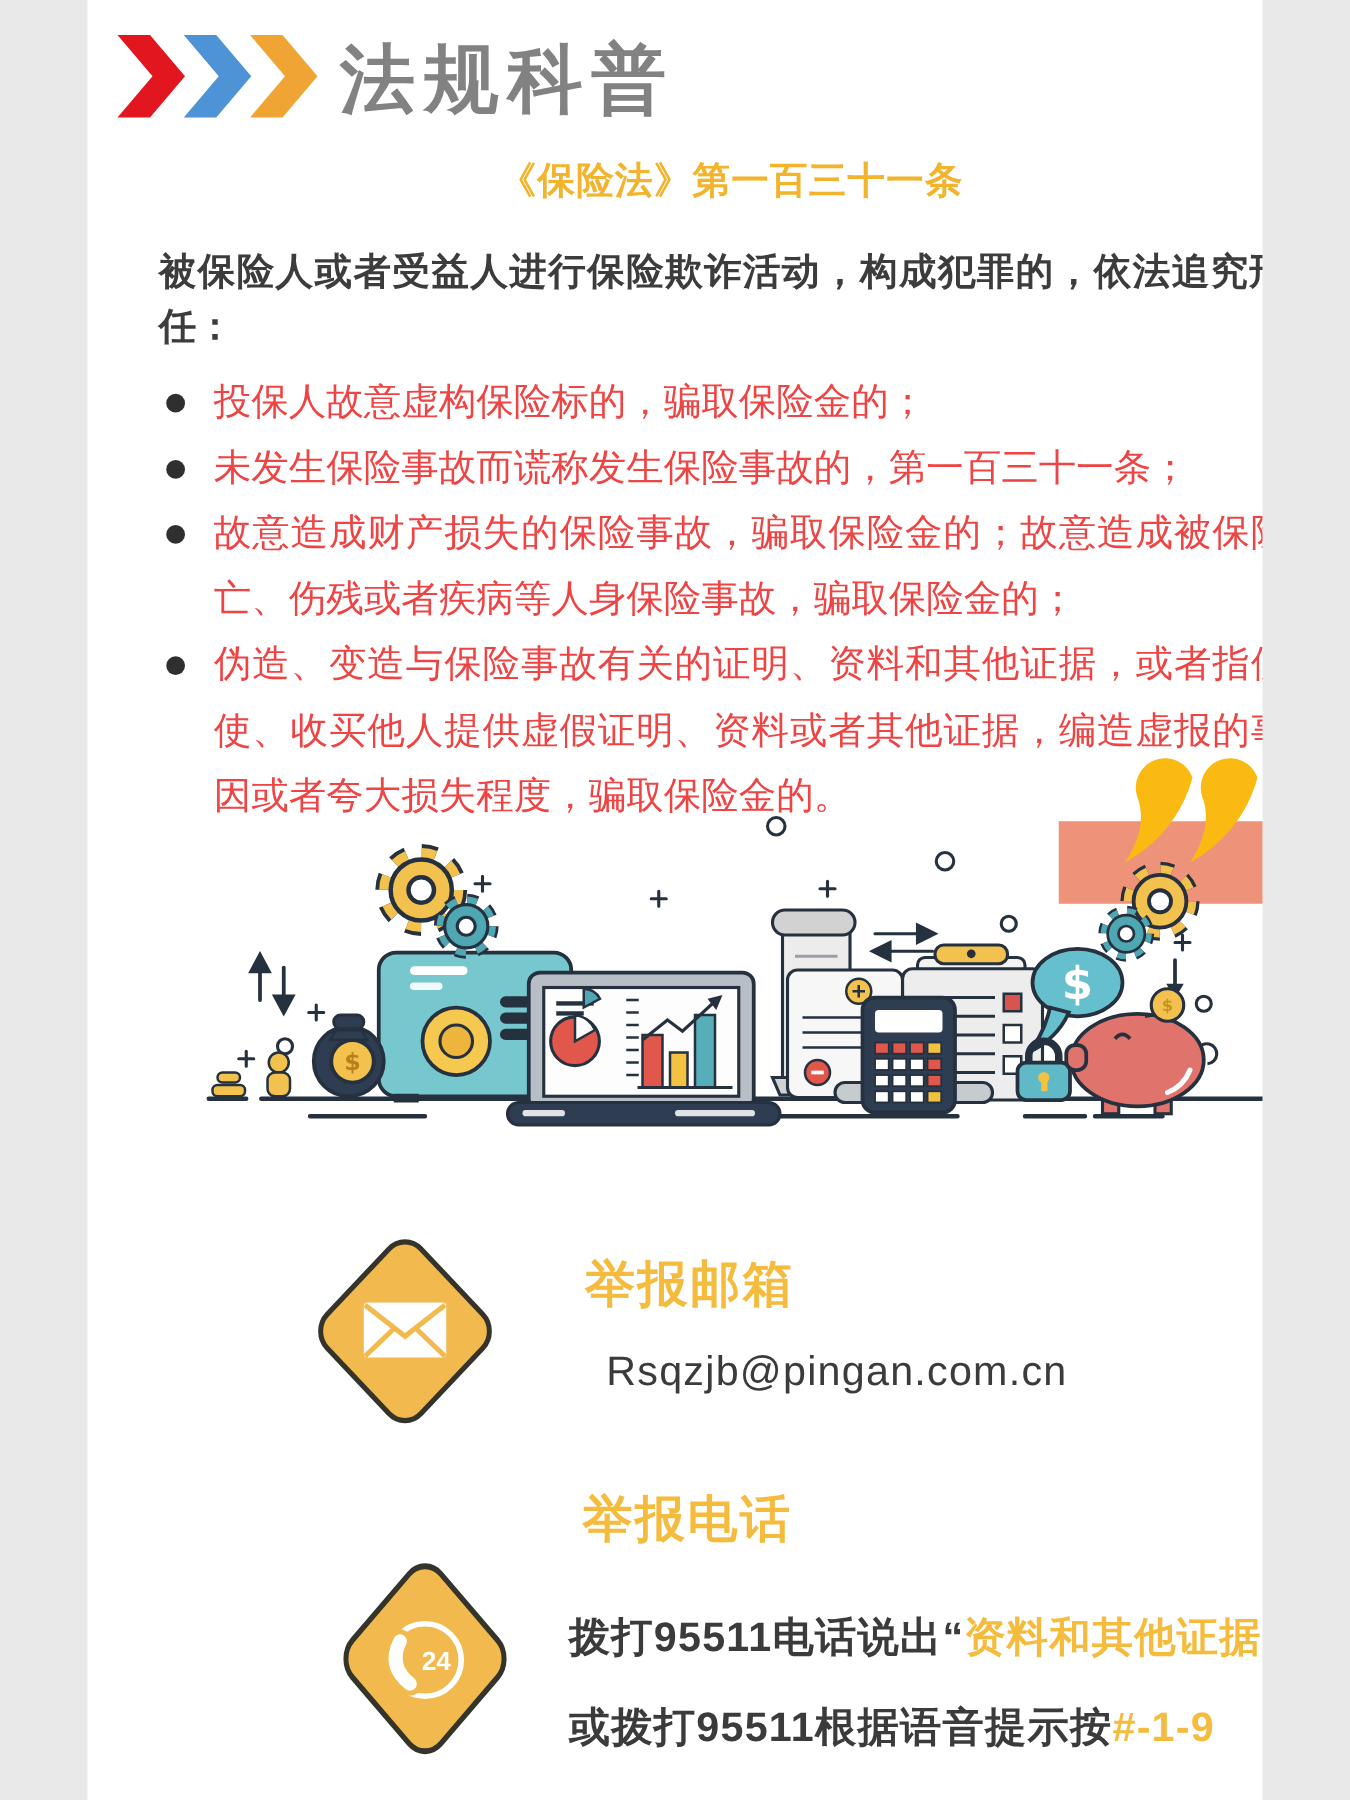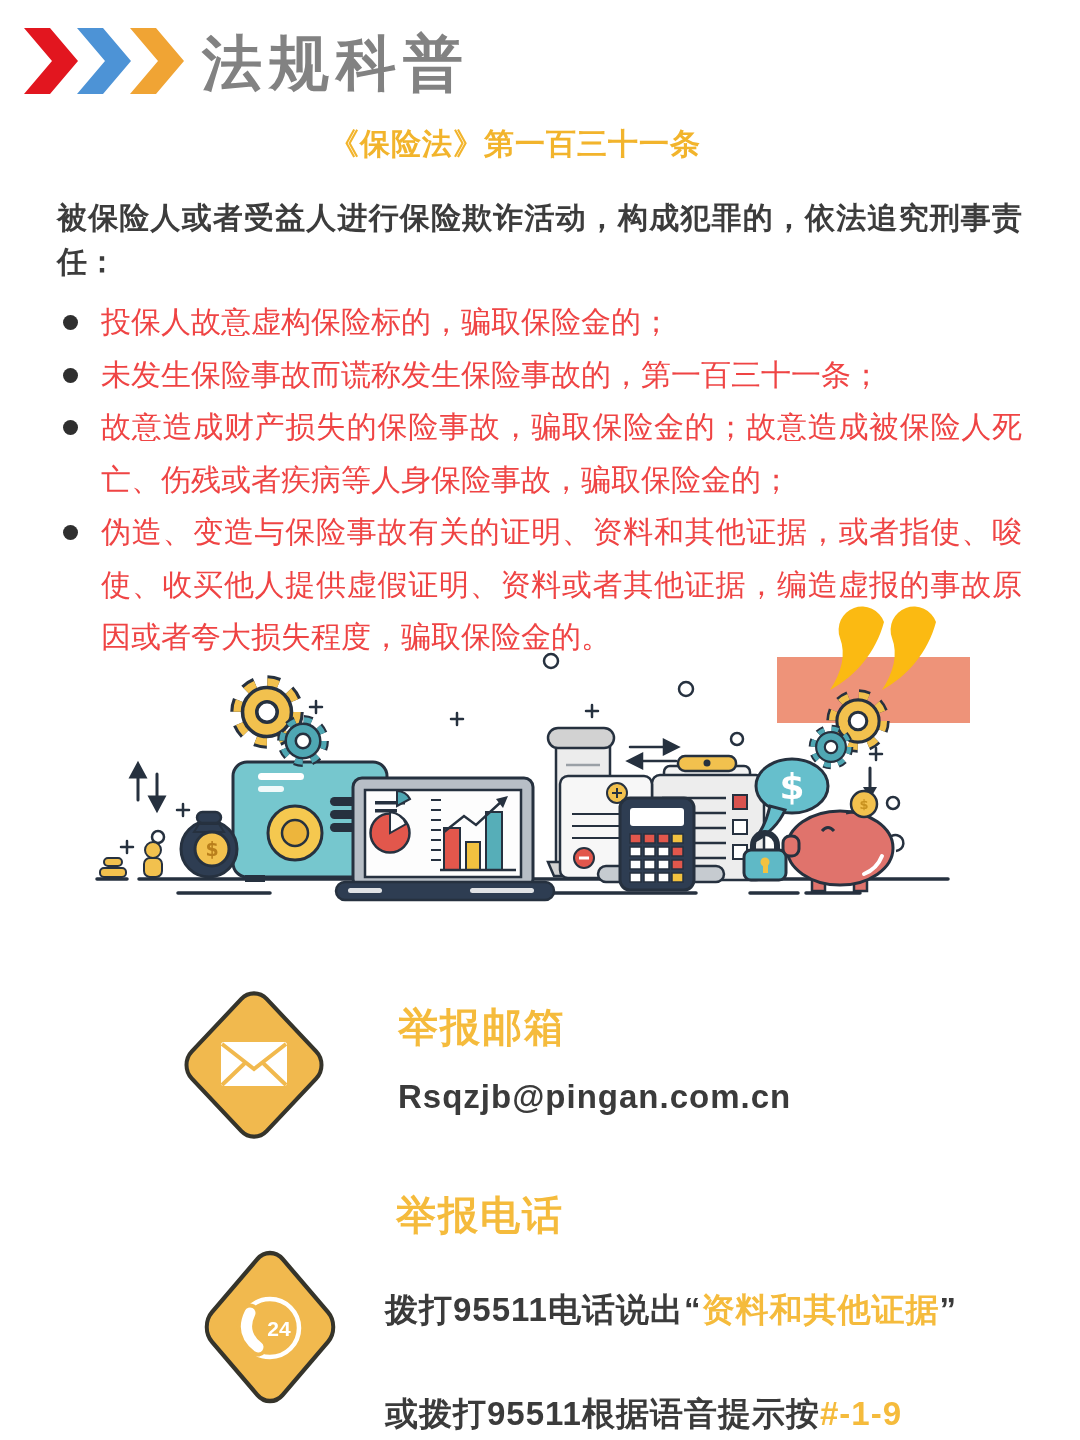--- a/index.html
+++ b/index.html
@@ -1,17 +1,17 @@
 <!DOCTYPE html>
 <html><head>
 <meta charset="utf-8">
 <style>
   html,body{margin:0;padding:0;background:#e9e9e9;}
   .page{
-    position:relative;width:1080px;height:1440px;background:#ffffff;
+    position:relative;width:940px;height:1440px;background:#ffffff;
     overflow:hidden;margin:0 auto;
     font-family:"Liberation Sans","DejaVu Sans",sans-serif;
   }
   
   .chevrons{position:absolute;left:22px;top:22px;}
   .page-title{
     position:absolute;left:202px;top:24px;font-size:60px;font-weight:700;
     color:#828282;letter-spacing:7px;white-space:nowrap;
   }
   .subtitle{
@@ -41,29 +41,29 @@
   .diamond.phone{left:270px;top:1327px;width:96px;height:96px;
     transform:translate(-50%,-50%) scaleY(1.17) rotate(45deg);}
   .icon-overlay{position:absolute;transform:translate(-50%,-50%);}
   .gold-heading{
     position:absolute;font-size:40px;font-weight:700;color:#F5BB3C;
     letter-spacing:2px;white-space:nowrap;
   }
   .h-email{left:398px;top:1000px;}
   .h-phone{left:396px;top:1188px;}
   .email-address{
-    position:absolute;left:398px;top:1078px;font-size:33px;font-weight:700;
+    position:absolute;left:415px;top:1078px;font-size:33px;font-weight:400;
     color:#3B3B3B;letter-spacing:1px;white-space:nowrap;
   }
   .phone-line{
     position:absolute;left:385px;font-size:33px;font-weight:700;color:#3B3B3B;
     letter-spacing:1px;white-space:nowrap;
   }
   .line1{top:1288px;}
-  .line2{top:1360px;margin-top:32px;}
+  .line2{top:1360px;}
   .hl{color:#F5BB3C;}
 </style>
 </head>
 <body>
 
 <div class="page">
 
   <svg class="chevrons" width="168" height="78" viewBox="0 0 168 78">
     <polygon points="2,6 28,6 56,39 28,72 2,72 30,39" fill="#E2161F"></polygon>
     <polygon points="55,6 81,6 109,39 81,72 55,72 83,39" fill="#4D93D6"></polygon>

